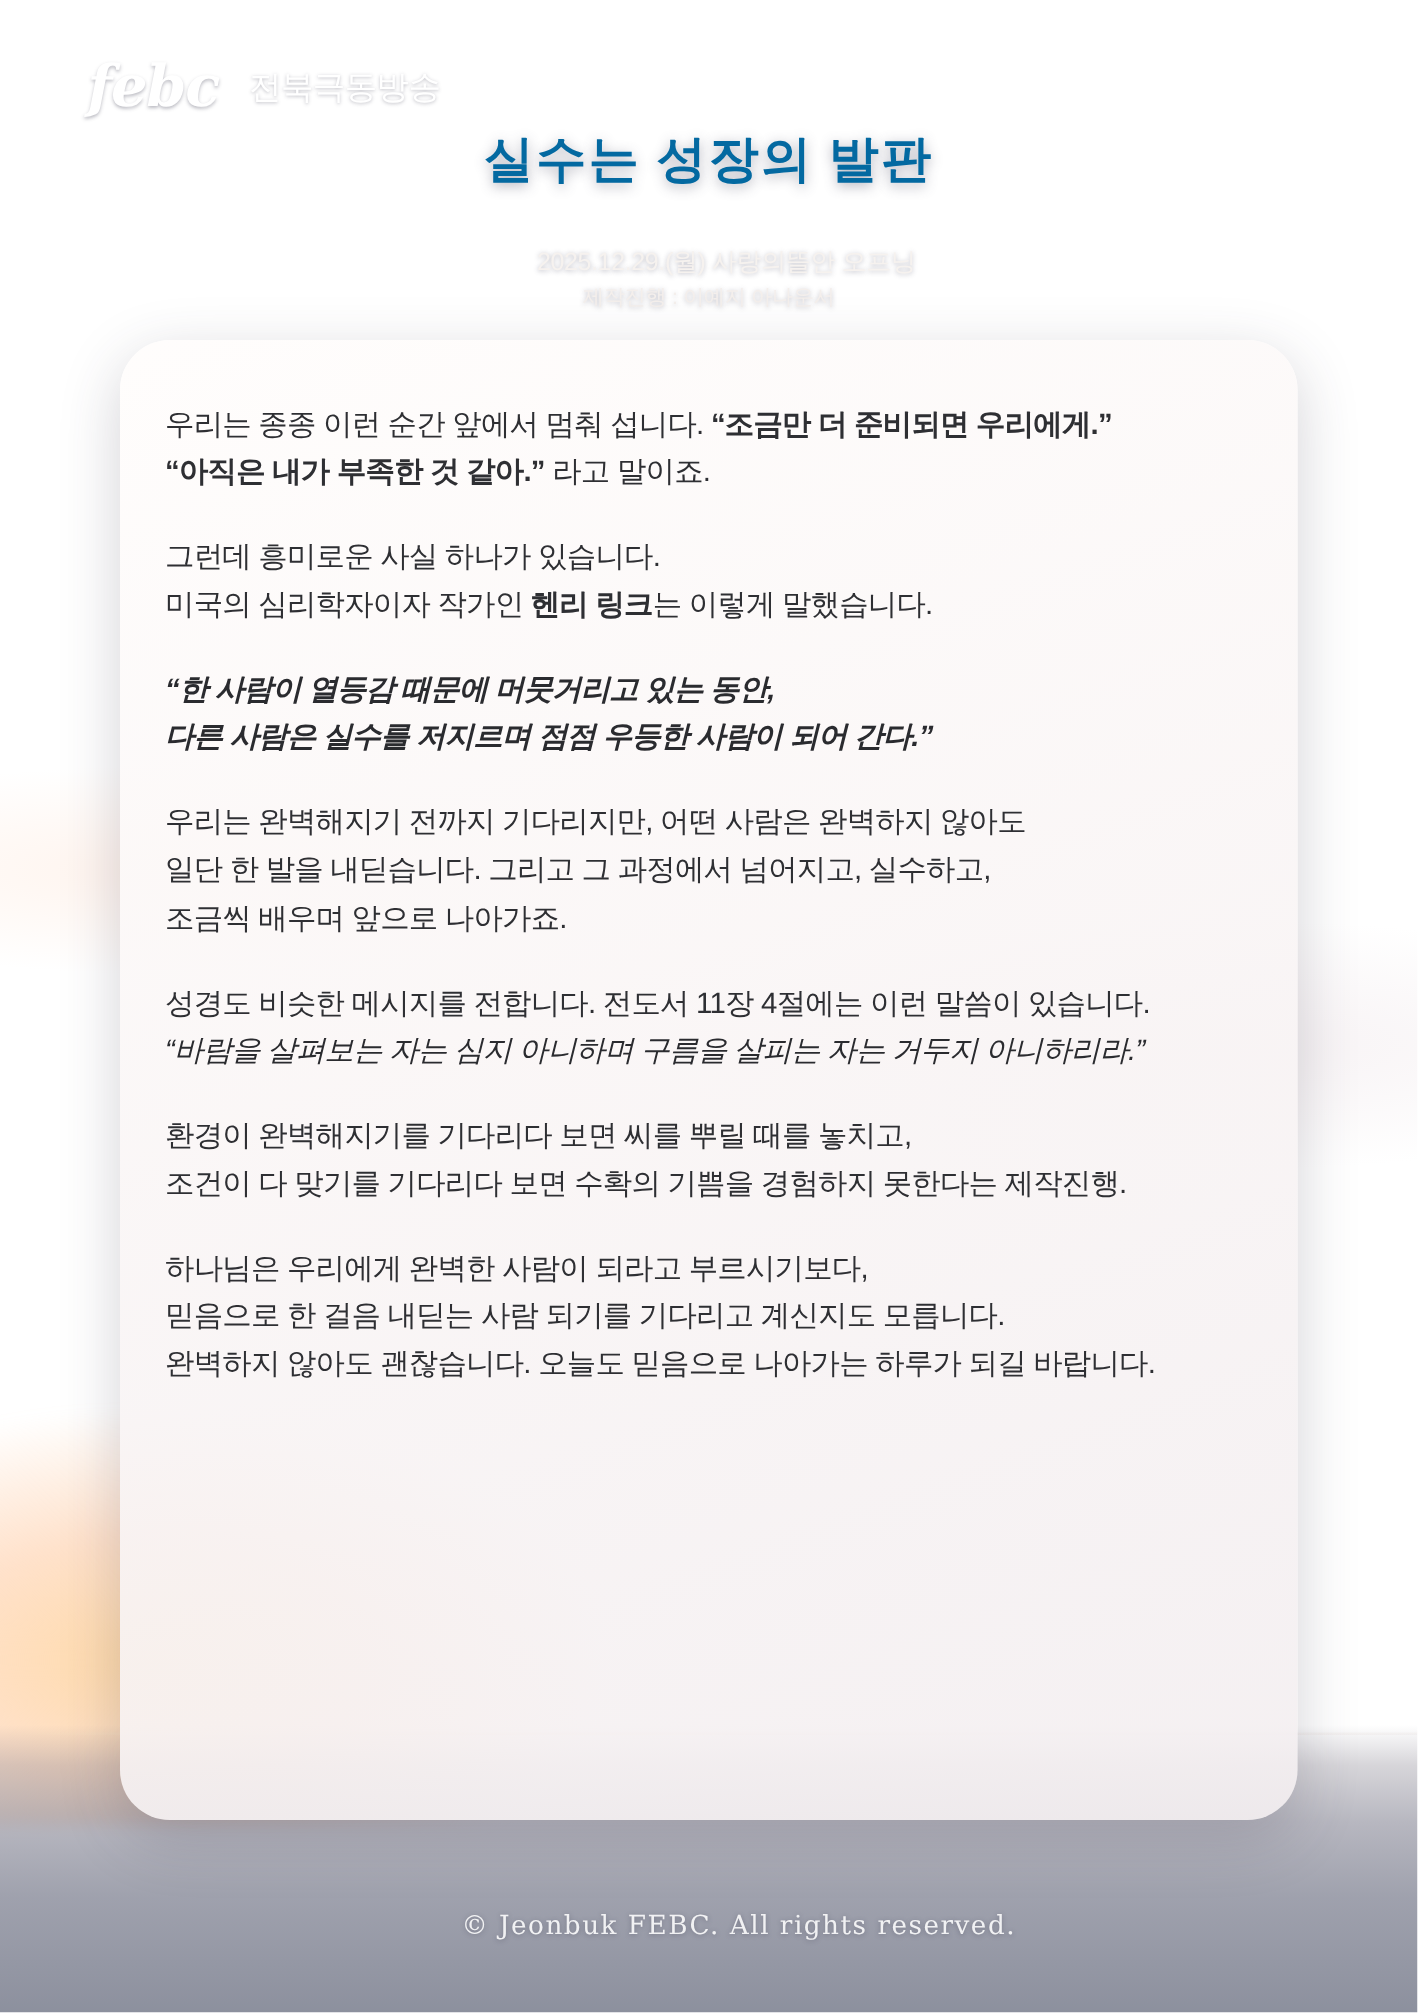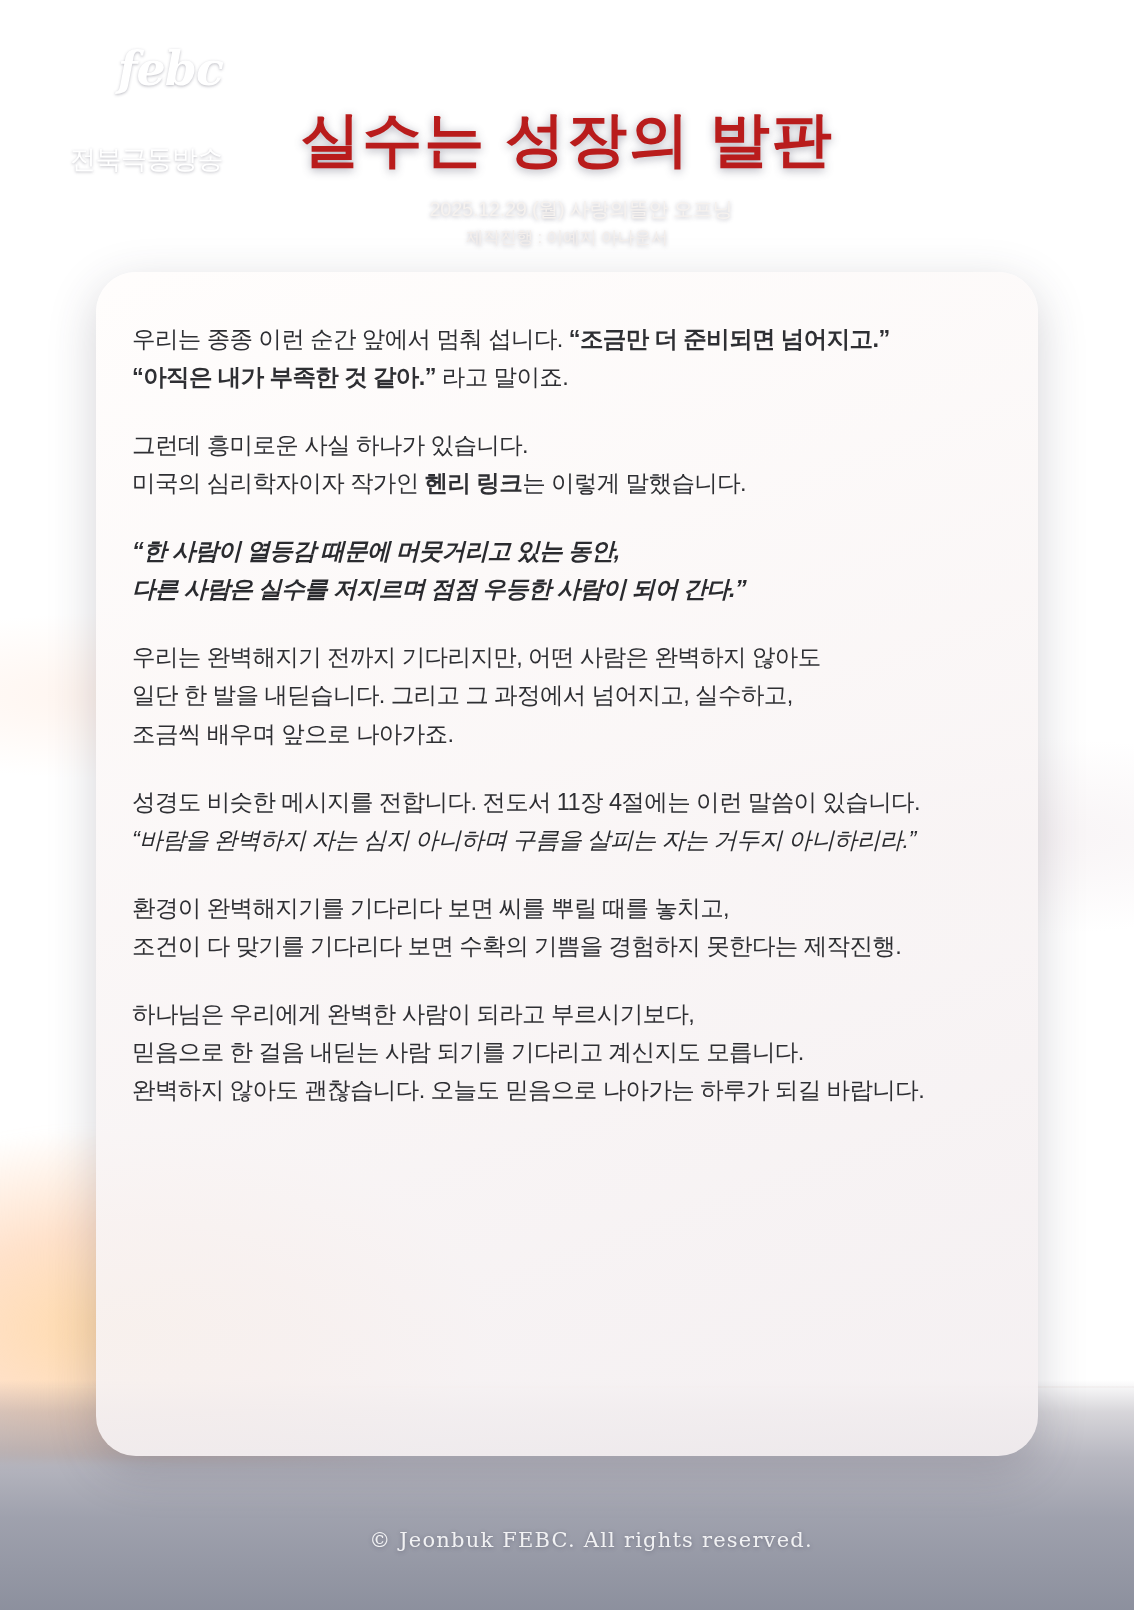--- a/index.html
+++ b/index.html
@@ -81,21 +81,20 @@
 
   
   .logo {
     position: absolute;
     top: 48px;
     left: 70px;
     display: flex;
     align-items: flex-end;
     gap: 9px;
     color: #ffffff;
-    flex-direction: column;
   }
   .logo-mark {
     position: relative;
     font-family: "DejaVu Serif", serif;
     font-style: italic;
     font-weight: 700;
     font-size: 46px;
     line-height: 0.95;
     letter-spacing: -1px;
     color: #ffffff;
@@ -122,25 +121,25 @@
     font-weight: 400;
     letter-spacing: -0.5px;
     padding-bottom: 5px;
     text-shadow: 0 1px 3px rgba(60,60,80,0.35);
   }
   .title {
     position: absolute;
     top: 100px;
     left: 0; right: 0;
     text-align: center;
-    font-family: Liberation Sans, sans-serif;
-    font-size: 60px;
+    font-family: Liberation Serif, serif;
+    font-size: 40px;
     font-weight: 700;
     letter-spacing: 2px;
-    color: #b91c1c;
+    color: #0369a1;
     text-shadow: 0 2px 10px rgba(70,70,95,0.45);
   }
   .subtitle {
     position: absolute;
     top: 196px;
     left: 0; right: 0;
     text-align: center;
     font-size: 20px;
     color: #f6f2ef;
     letter-spacing: -0.3px;
@@ -224,21 +223,21 @@
   </div>
 
   <div class="title">실수는 성장의 발판</div>
   <div class="subtitle">2025.12.29.(월) 사랑의뜰안 오프닝</div>
   <div class="subtitle2">제작진행 : 이예지 아나운서</div>
 
   <div class="card">
     <div class="body-text">
 
       <p class="para">
-        <span>우리는 종종 이런 순간 앞에서 멈춰 섭니다. </span><span class="b">“조금만 더 준비되면 넘어지고.”</span><br>
+        <span>우리는 종종 이런 순간 앞에서 멈춰 섭니다. </span><span class="b">“조금만 더 준비되면 우리에게.”</span><br>
         <span class="b">“아직은 내가 부족한 것 같아.”</span><span> 라고 말이죠.</span>
       </p>
 
       <p class="para">
         <span>그런데 흥미로운 사실 하나가 있습니다.</span><br>
         <span>미국의 심리학자이자 작가인 </span><span class="b">헨리 링크</span><span>는 이렇게 말했습니다.</span>
       </p>
 
       <p class="para">
         <span class="q-italic">“한 사람이 열등감 때문에 머뭇거리고 있는 동안,</span><br>
@@ -247,21 +246,21 @@
 
       <p class="para">
         <span>우리는 완벽해지기 전까지 기다리지만, 어떤 사람은 완벽하지 않아도</span><br>
         <span>일단 한 발을 내딛습니다. 그리고 그 과정에서 넘어지고, 실수하고,</span><br>
         <span>조금씩 배우며 앞으로 나아가죠.</span>
       </p>
 
 
       <p class="para">
         <span>성경도 비슷한 메시지를 전합니다. 전도서 11장 4절에는 이런 말씀이 있습니다.</span><br>
-        <span class="q-italic-light">“바람을 완벽하지 자는 심지 아니하며 구름을 살피는 자는 거두지 아니하리라.”</span>
+        <span class="q-italic-light">“바람을 살펴보는 자는 심지 아니하며 구름을 살피는 자는 거두지 아니하리라.”</span>
       </p>
 
       <p class="para">
         <span>환경이 완벽해지기를 기다리다 보면 씨를 뿌릴 때를 놓치고,</span><br>
         <span>조건이 다 맞기를 기다리다 보면 수확의 기쁨을 경험하지 못한다는 제작진행.</span>
       </p>
 
       <p class="para">
         <span>하나님은 우리에게 완벽한 사람이 되라고 부르시기보다,</span><br>
         <span>믿음으로 한 걸음 내딛는 사람 되기를 기다리고 계신지도 모릅니다.</span><br>

